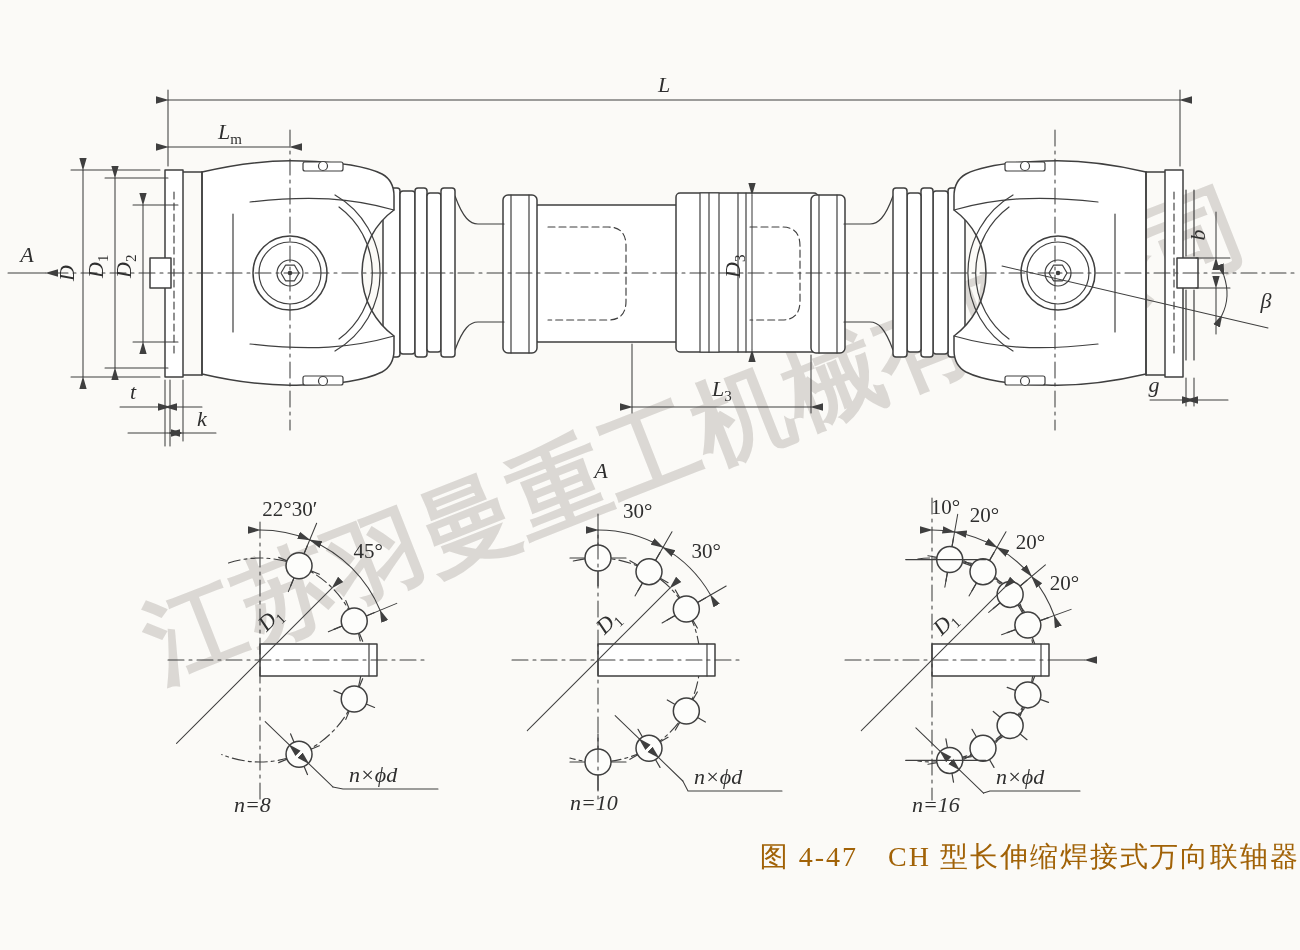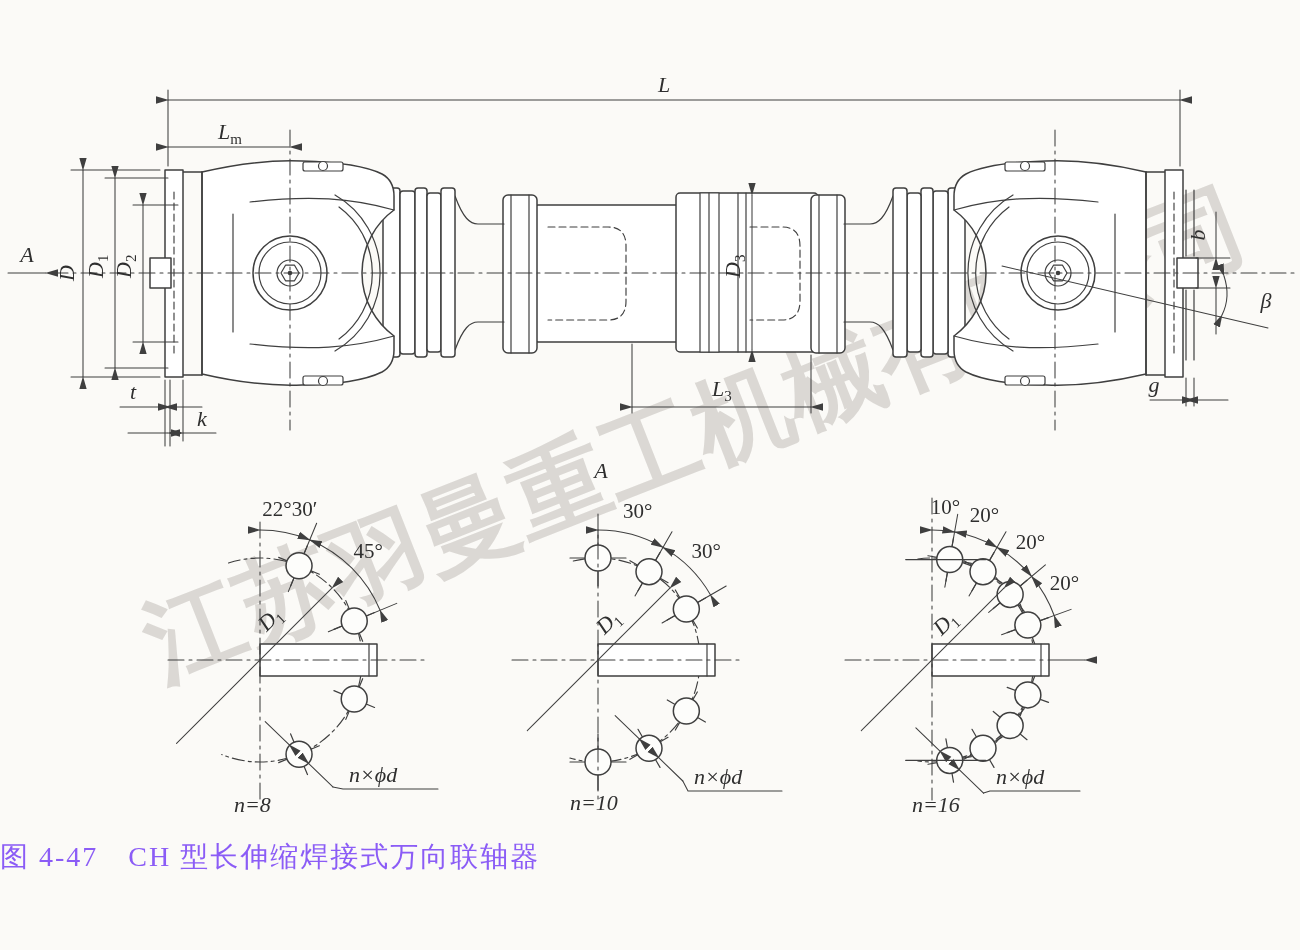--- a/index.html
+++ b/index.html
@@ -6,22 +6,22 @@
   body{width:1300px;height:950px;overflow:hidden;background:#f4f3f0;}
   #page{position:relative;width:1300px;height:950px;background:#fbfaf7;font-family:"Liberation Serif",serif;}
   #watermark{
     position:absolute;left:150px;top:585px;
     transform:rotate(-21.5deg);transform-origin:left center;
     font-family:"DejaVu Sans",sans-serif;font-weight:700;
     font-size:97px;letter-spacing:1px;white-space:nowrap;
     pointer-events:none;user-select:none;
   }
   #caption{
-    position:absolute;left:0;top:838px;width:1300px;text-align:left;
-    font-size:28px;color:#8b5cf6;letter-spacing:2px;
+    position:absolute;left:0;top:838px;width:1300px;text-align:right;
+    font-size:28px;color:#a16207;letter-spacing:2px;
   }
   svg{position:absolute;left:0;top:0;}
   .ln{stroke:#3f3f3f;fill:none;stroke-width:1.5;stroke-linejoin:round;stroke-linecap:round;}
   .fw{fill:#ffffff;}
   .fwt{fill:#fdfdfb;}
   .thin{stroke-width:1.2;}
   .dim{stroke-width:1.05;}
   .cl{stroke-width:1.05;stroke-dasharray:16 5 3 5;}
   .hid{stroke-width:1.15;stroke-dasharray:7 4;}
   .barc{stroke-width:1.15;stroke-dasharray:12 4 3 4;}

